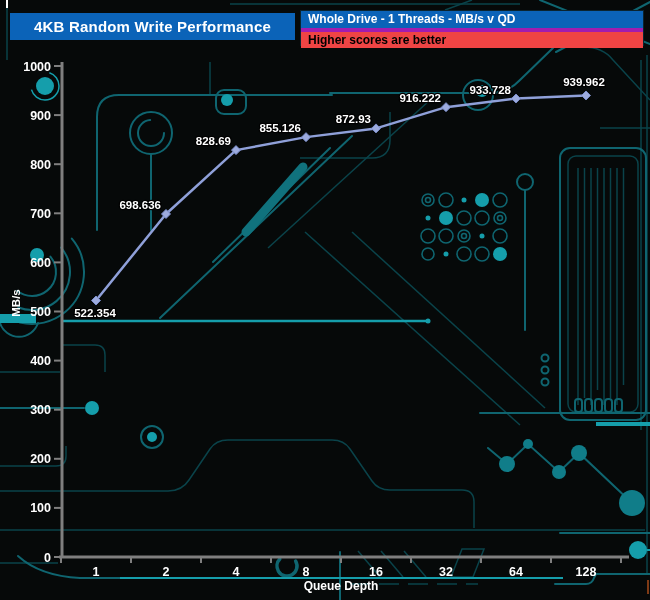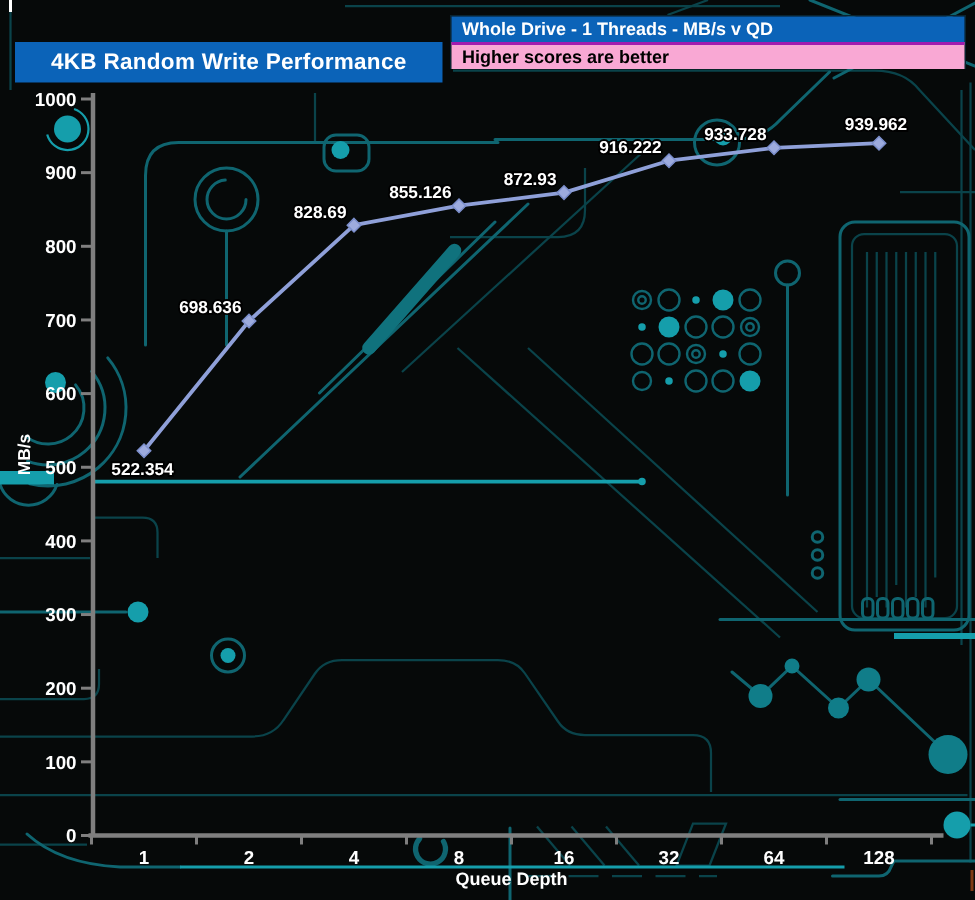--- a/index.html
+++ b/index.html
@@ -3,39 +3,39 @@
 <meta charset="utf-8">
 <style>
   html,body{margin:0;padding:0;background:#000;}
   .stage{
     position:relative;width:650px;height:600px;overflow:hidden;
     background:#060909;
     font-family:"Liberation Sans", sans-serif;
   }
   .layer{position:absolute;left:0;top:0;width:650px;height:600px;}
   .title-bar{
-    position:absolute;left:10px;top:28px;width:285px;height:27px;
+    position:absolute;left:10px;top:13px;width:285px;height:27px;
     background:var(--header-blue,#0b63b8);
     color:#fff;font-weight:bold;font-size:15px;
     display:flex;align-items:center;justify-content:center;
     letter-spacing:.2px;white-space:nowrap;
   }
   .sub-block{
     position:absolute;left:300px;top:10px;width:342px;height:34px;
     border:1px solid #0a2430;box-sizing:content-box;
   }
   .sub-top{
     height:17px;background:var(--header-blue,#0b63b8);
     color:#fff;font-size:12px;font-weight:bold;line-height:17px;
     padding-left:7px;white-space:nowrap;overflow:hidden;
   }
   .sub-bottom{
-    height:16px;background:#f9a8d4;color:#000;
+    height:16px;background:#ef4444;color:#000;
     font-size:12px;font-weight:bold;line-height:16px;
-    padding-left:7px;border-top:2px solid #a21caf;white-space:nowrap;overflow:hidden;
+    padding-left:7px;border-top:4px solid #a21caf;white-space:nowrap;overflow:hidden;
   }
 </style>
 </head>
 <body>
 
 <div class="stage">
 
   <svg class="layer" viewBox="0 0 650 600" aria-hidden="true">
 
     <g stroke="#0a434a" stroke-width="1.5" fill="none">

